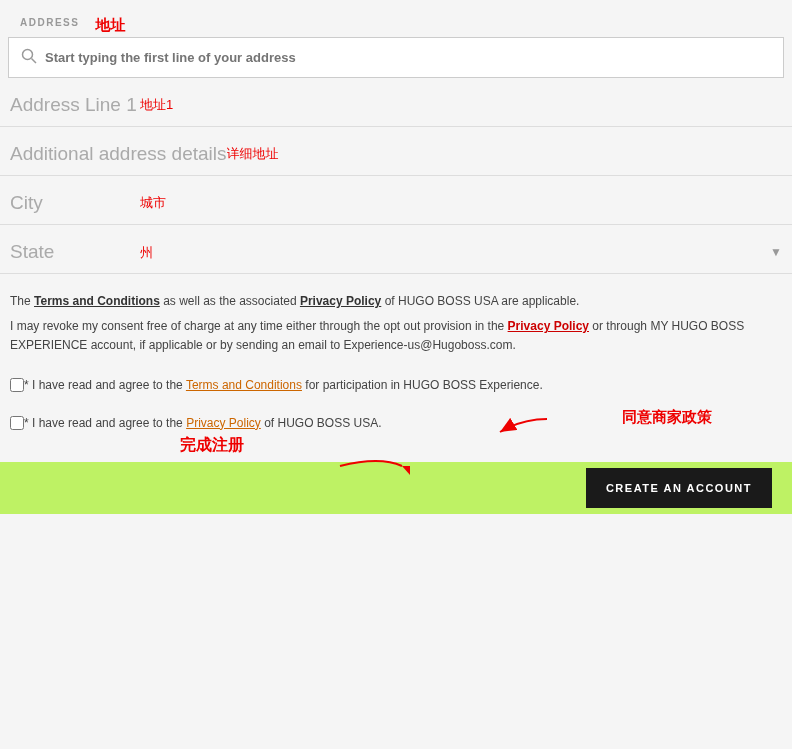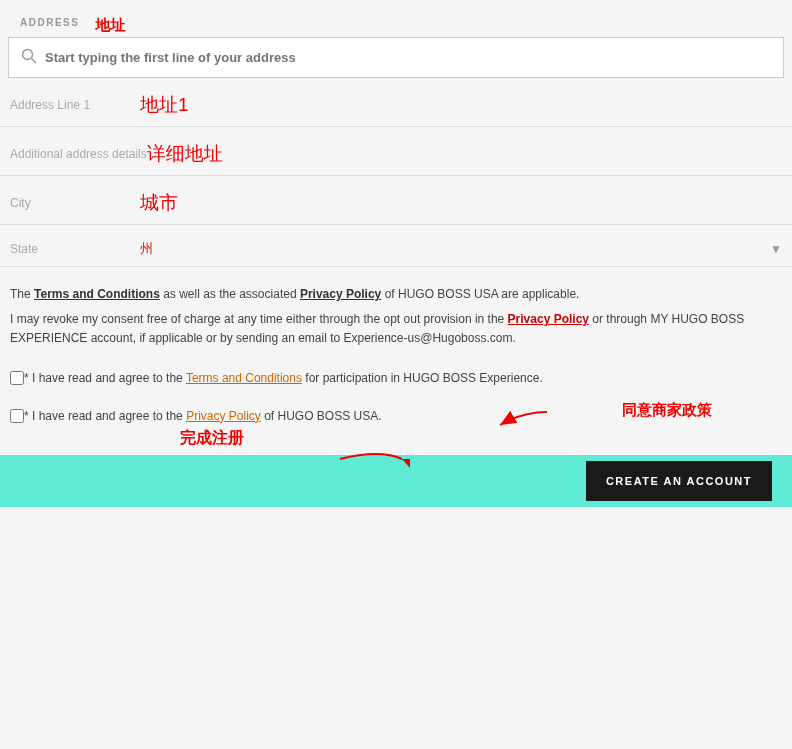--- a/index.html
+++ b/index.html
@@ -49,30 +49,30 @@
     }
     .field-row {
       border-bottom: 1px solid #ddd;
       padding: 16px 10px 10px 10px;
       display: flex;
       align-items: center;
       background: #f5f5f5;
       position: relative;
     }
     .field-label {
-      font-size: 12px;
+      font-size: 19px;
       color: #aaa;
       min-width: 130px;
       flex-shrink: 0;
     }
     .field-input {
       border: none;
       outline: none;
       background: transparent;
-      font-size: 19px;
+      font-size: 13px;
       color: #e00;
       width: 100%;
     }
     .state-row {
       display: flex;
       align-items: center;
       border-bottom: 1px solid #ddd;
       padding: 16px 10px 10px 10px;
       background: #f5f5f5;
     }
@@ -126,21 +126,21 @@
       flex-shrink: 0;
       width: 14px;
       height: 14px;
       cursor: pointer;
     }
     .checkbox-row a {
       color: #cc6600;
       text-decoration: underline;
     }
     .bottom-bar {
-      background: #5eead4;
+      background: #bef264;
       display: flex;
       align-items: center;
       justify-content: flex-end;
       padding: 0 20px;
       height: 52px;
       margin-top: 20px;
     }
     .create-account-btn {
       background: #1a1a1a;
       color: #fff;

